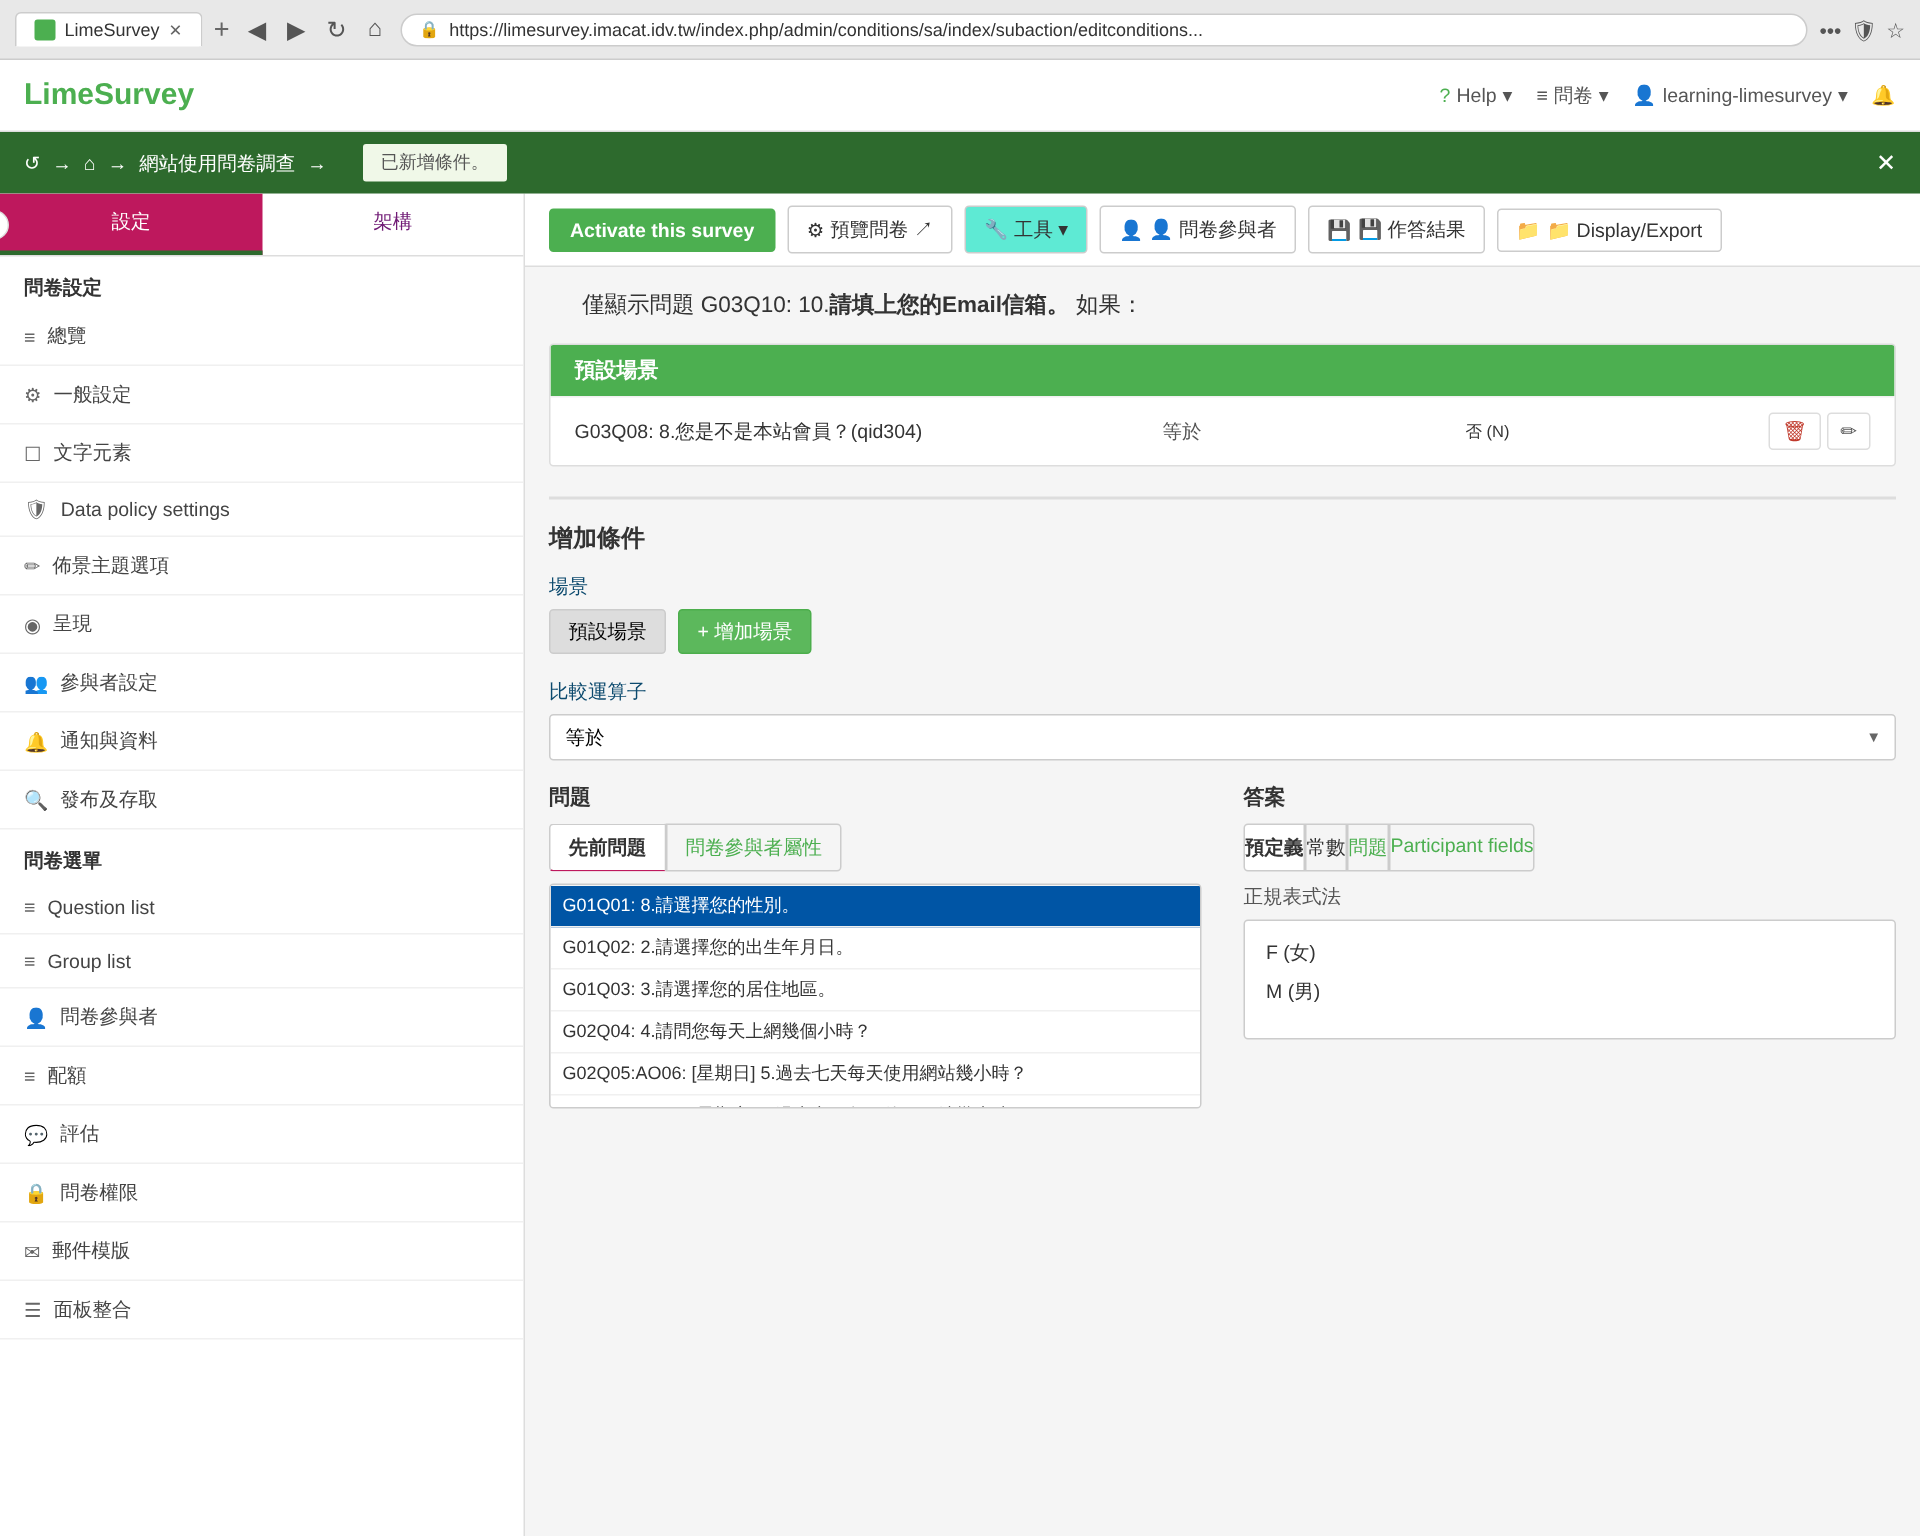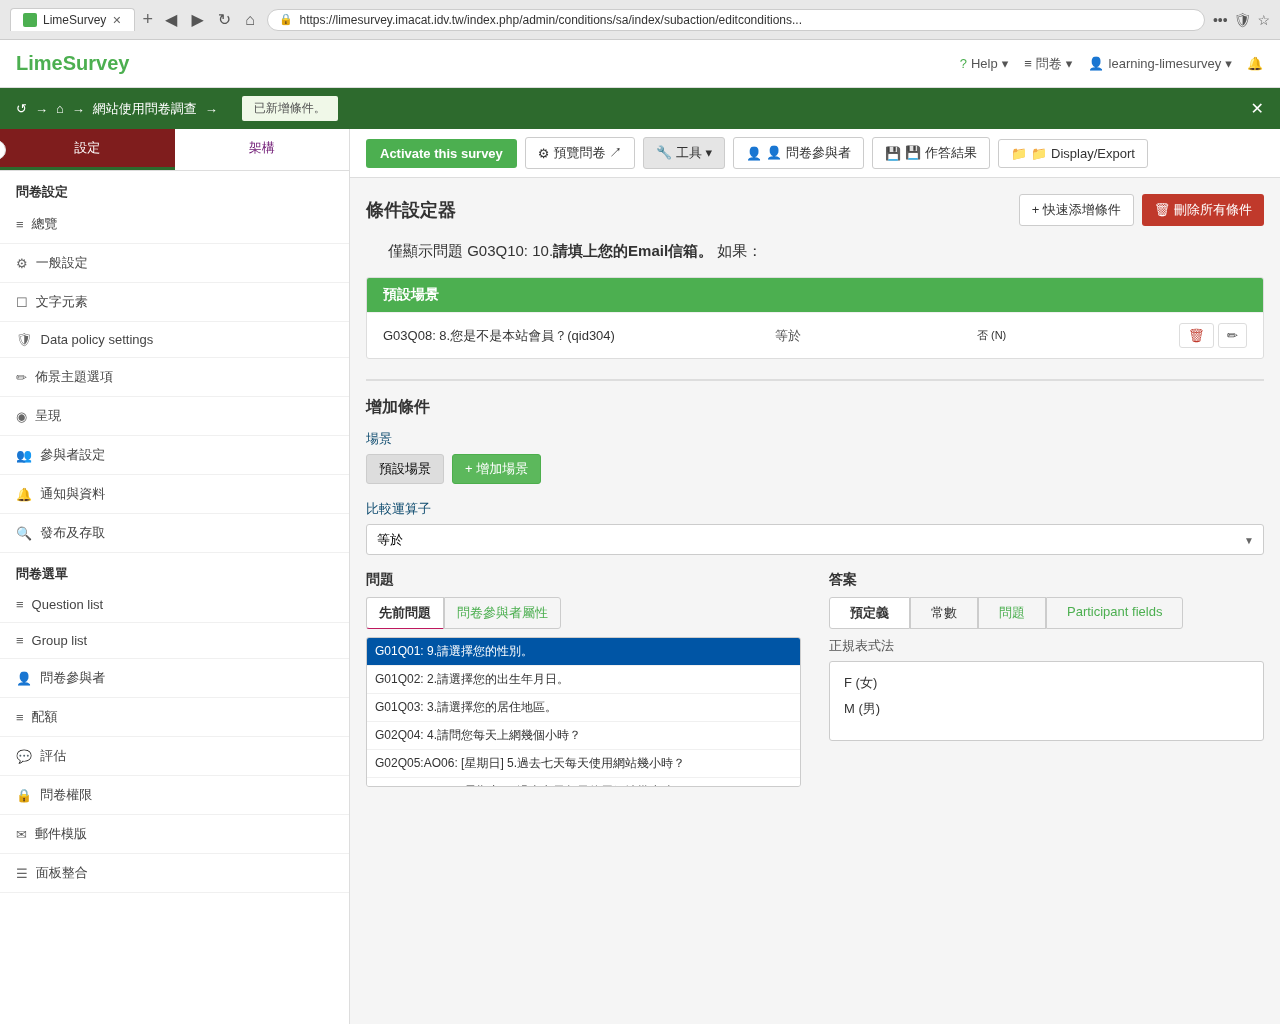--- a/index.html
+++ b/index.html
@@ -123,21 +123,21 @@
     }
     .sidebar-tab {
       flex: 1;
       padding: 10px;
       text-align: center;
       cursor: pointer;
       font-size: 13px;
       border-bottom: 3px solid transparent;
     }
     .sidebar-tab.active {
-      background: #7f1d1d;
+      background: #be185d;
       color: #fff;
       border-bottom: 3px solid #2d6a2d;
     }
     .sidebar-tab.inactive {
       color: #701a75;
     }
     .sidebar-section-title {
       padding: 12px 16px 4px;
       font-size: 13px;
       font-weight: bold;
@@ -188,21 +188,21 @@
       border: 1px solid #ccc;
       padding: 6px 12px;
       border-radius: 3px;
       cursor: pointer;
       font-size: 13px;
       display: flex;
       align-items: center;
       gap: 4px;
     }
     .btn-tools {
-      background: #e5e5e5;
+      background: #5eead4;
       color: #333;
       border: 1px solid #ccc;
       padding: 6px 12px;
       border-radius: 3px;
       cursor: pointer;
       font-size: 13px;
       display: flex;
       align-items: flex-start;
       gap: 4px;
     }
@@ -413,21 +413,21 @@
     .question-listbox-item {
       padding: 5px 8px;
       cursor: pointer;
       border-bottom: 1px solid #f0f0f0;
     }
     .question-listbox-item.selected { background: #0055a5; color: #fff; }
 
     
     .answer-type-tabs { display: flex; gap: 0; margin-bottom: 8px; }
     .answer-type-tab {
-      padding: 6px 20px;
+      padding: 6px 0;
       border: 1px solid #ccc;
       background: #f5f5f5;
       cursor: pointer;
       font-size: 13px;
     }
     .answer-type-tab.active { background: #fff; font-weight: bold; }
     .answer-type-tab.green-text { color: #4CAF50; }
     .answer-type-tab:first-child { border-radius: 3px 0 0 3px; }
     .answer-type-tab:last-child { border-radius: 0 3px 3px 0; }
 
@@ -622,27 +622,20 @@
         <span>💾 作答結果</span>
       </button>
       <button class="btn-display-export">
         <span>📁</span>
         <span>📁 Display/Export</span>
       </button>
     </div>
 
     <div class="main-content">
 
-      <div class="section-header">
-        <div class="section-title">條件設定器</div>
-        <div class="section-actions">
-          <button class="btn-add-quick">+ 快速添增條件</button>
-          <button class="btn-delete-all">🗑 刪除所有條件</button>
-        </div>
-      </div>
 
       <div class="question-display">
         <span>僅顯示問題 G03Q10: 10.</span><strong>請填上您的Email信箱。</strong><span> 如果：</span>
       </div>
 
       <div class="scenario-box">
         <div class="scenario-header">預設場景</div>
         <div class="scenario-row">
           <div class="condition-label">G03Q08: 8.您是不是本站會員？(qid304)</div>
           <div class="condition-op">等於</div>
@@ -673,21 +666,21 @@
 
       <div class="two-col">
 
         <div class="col-half">
           <div class="col-half-label">問題</div>
           <div class="answer-tabs">
             <div class="answer-tab active">先前問題</div>
             <div class="answer-tab green-text">問卷參與者屬性</div>
           </div>
           <div class="question-listbox">
-            <div class="question-listbox-item selected">G01Q01: 9.請選擇您的性別。</div>
+            <div class="question-listbox-item selected">G01Q01: 8.請選擇您的性別。</div>
             <div class="question-listbox-item">G01Q02: 2.請選擇您的出生年月日。</div>
             <div class="question-listbox-item">G01Q03: 3.請選擇您的居住地區。</div>
             <div class="question-listbox-item">G02Q04: 4.請問您每天上網幾個小時？</div>
             <div class="question-listbox-item">G02Q05:AO06: [星期日] 5.過去七天每天使用網站幾小時？</div>
             <div class="question-listbox-item">G02Q05:AO05: [星期六] 5.過去七天每天使用網站幾小時？</div>
 
           </div>
         </div>
 
         <div class="col-half">

